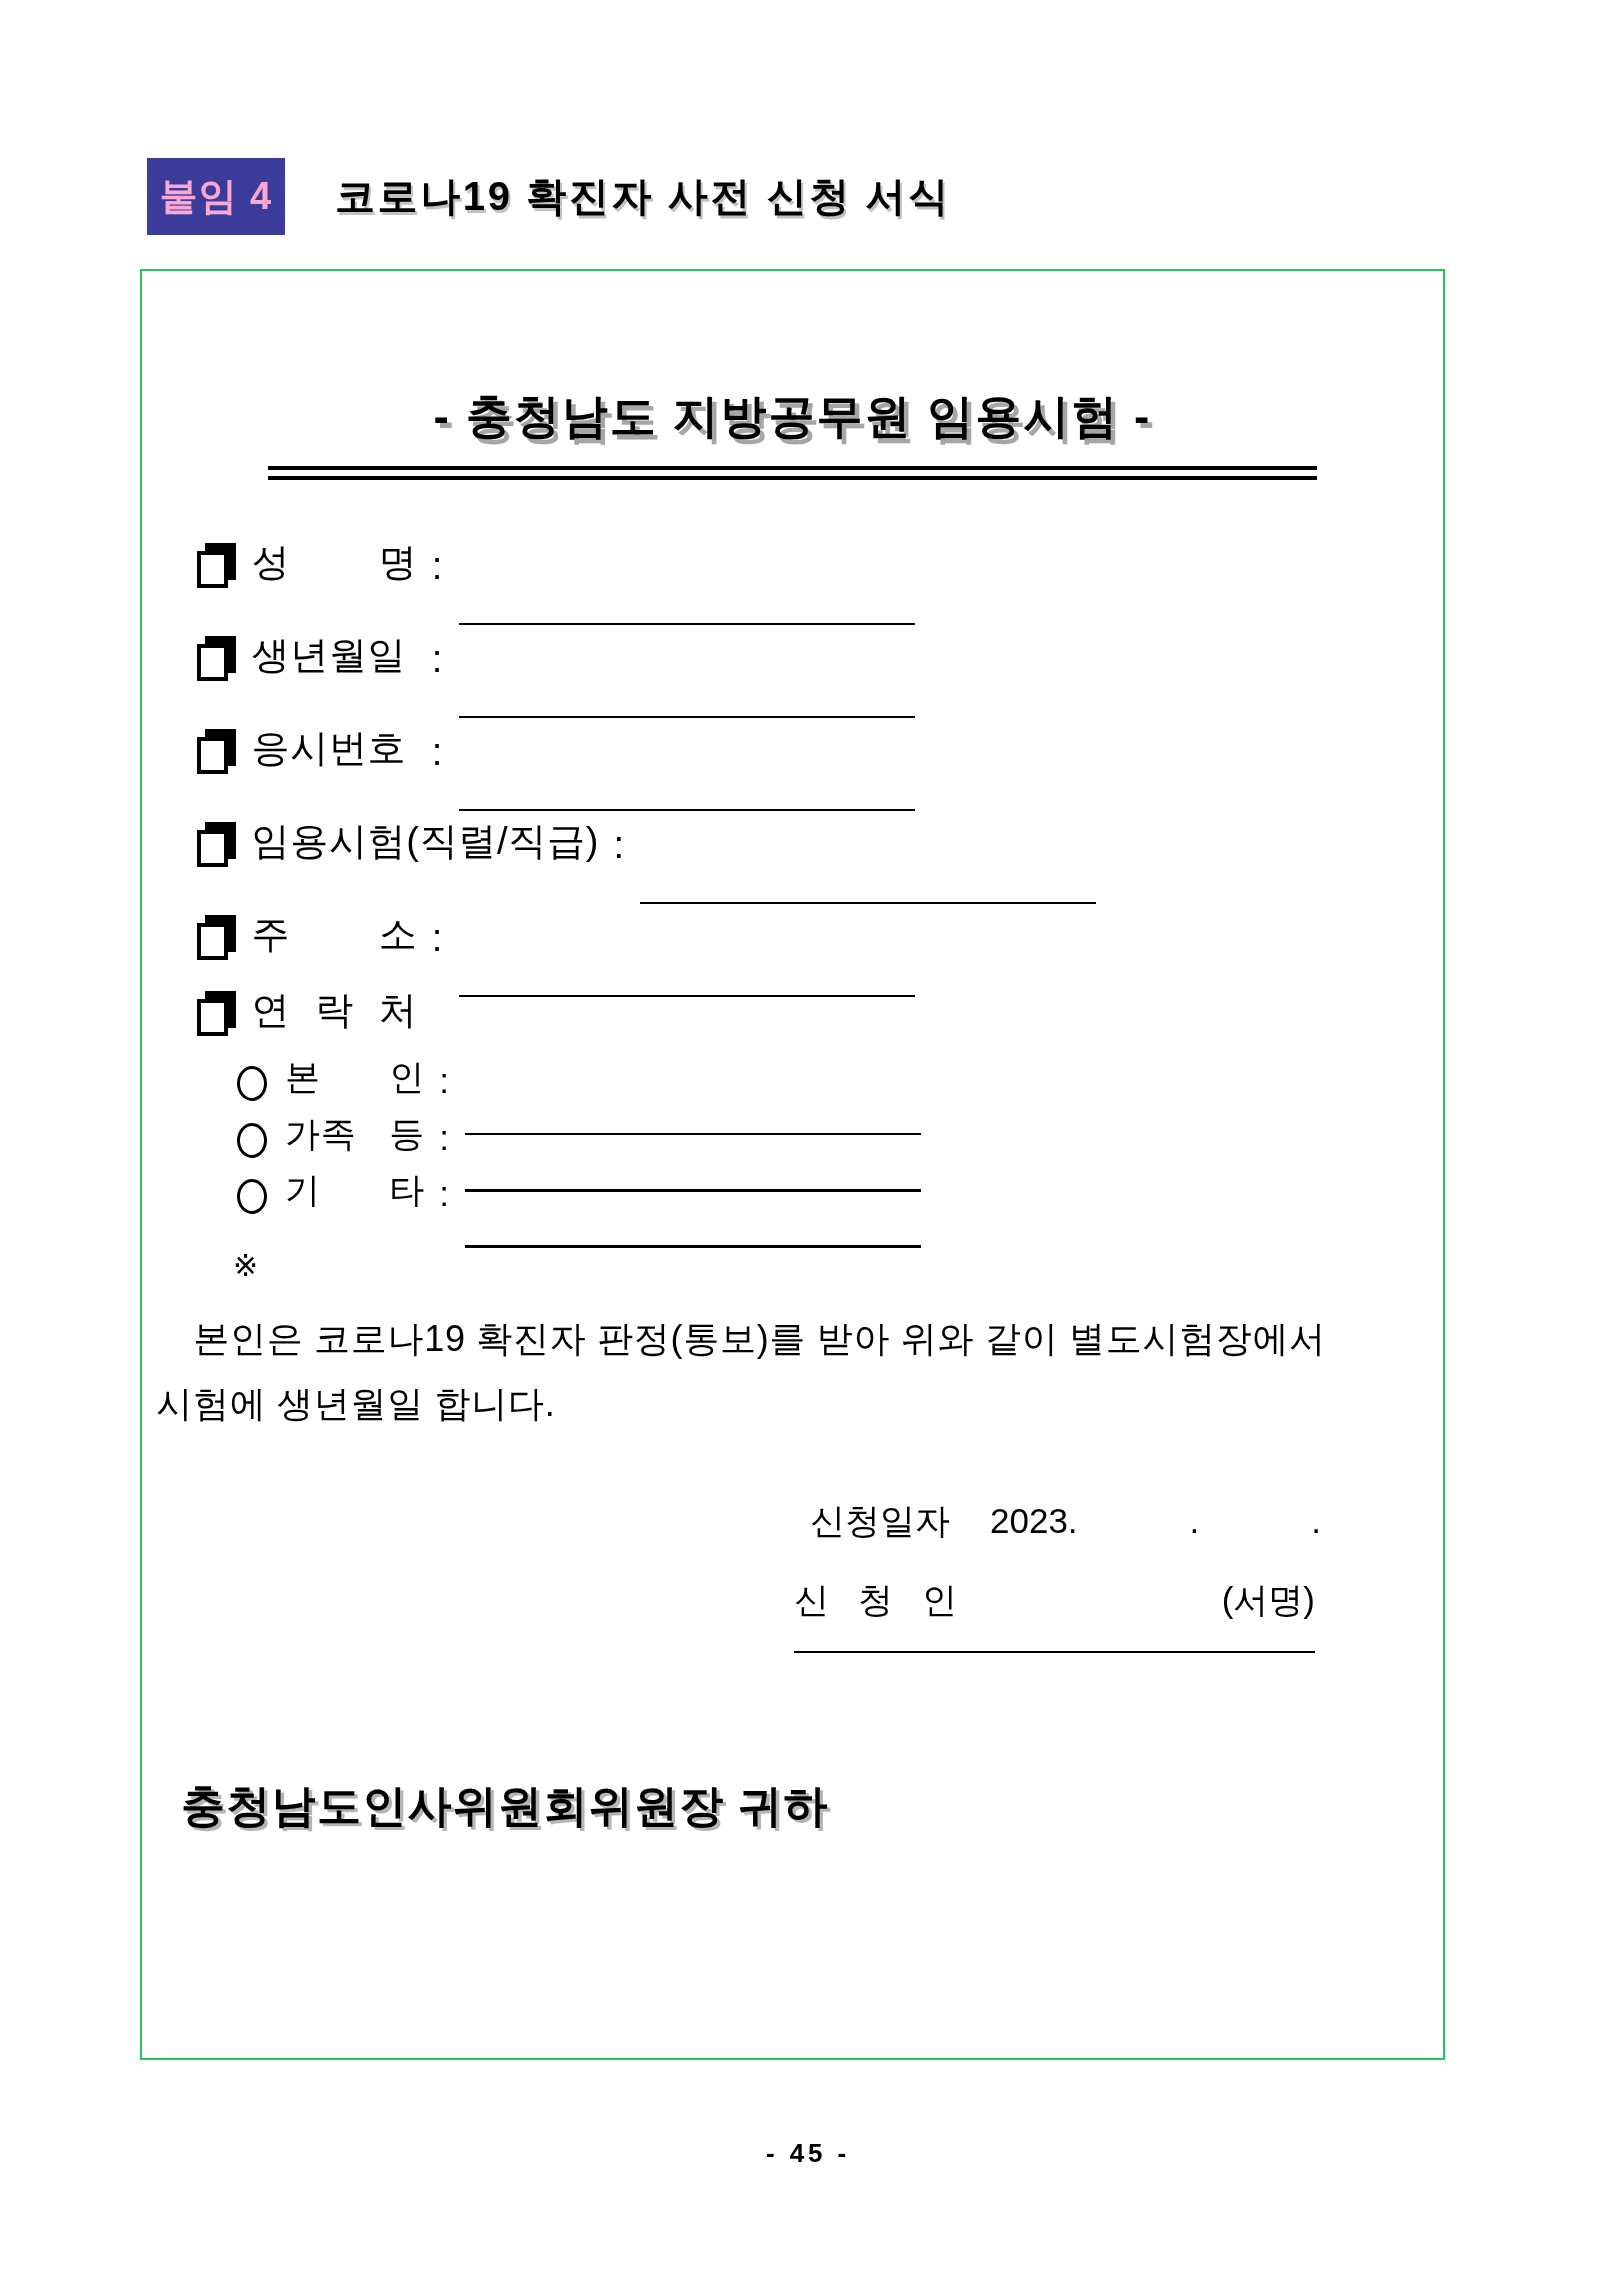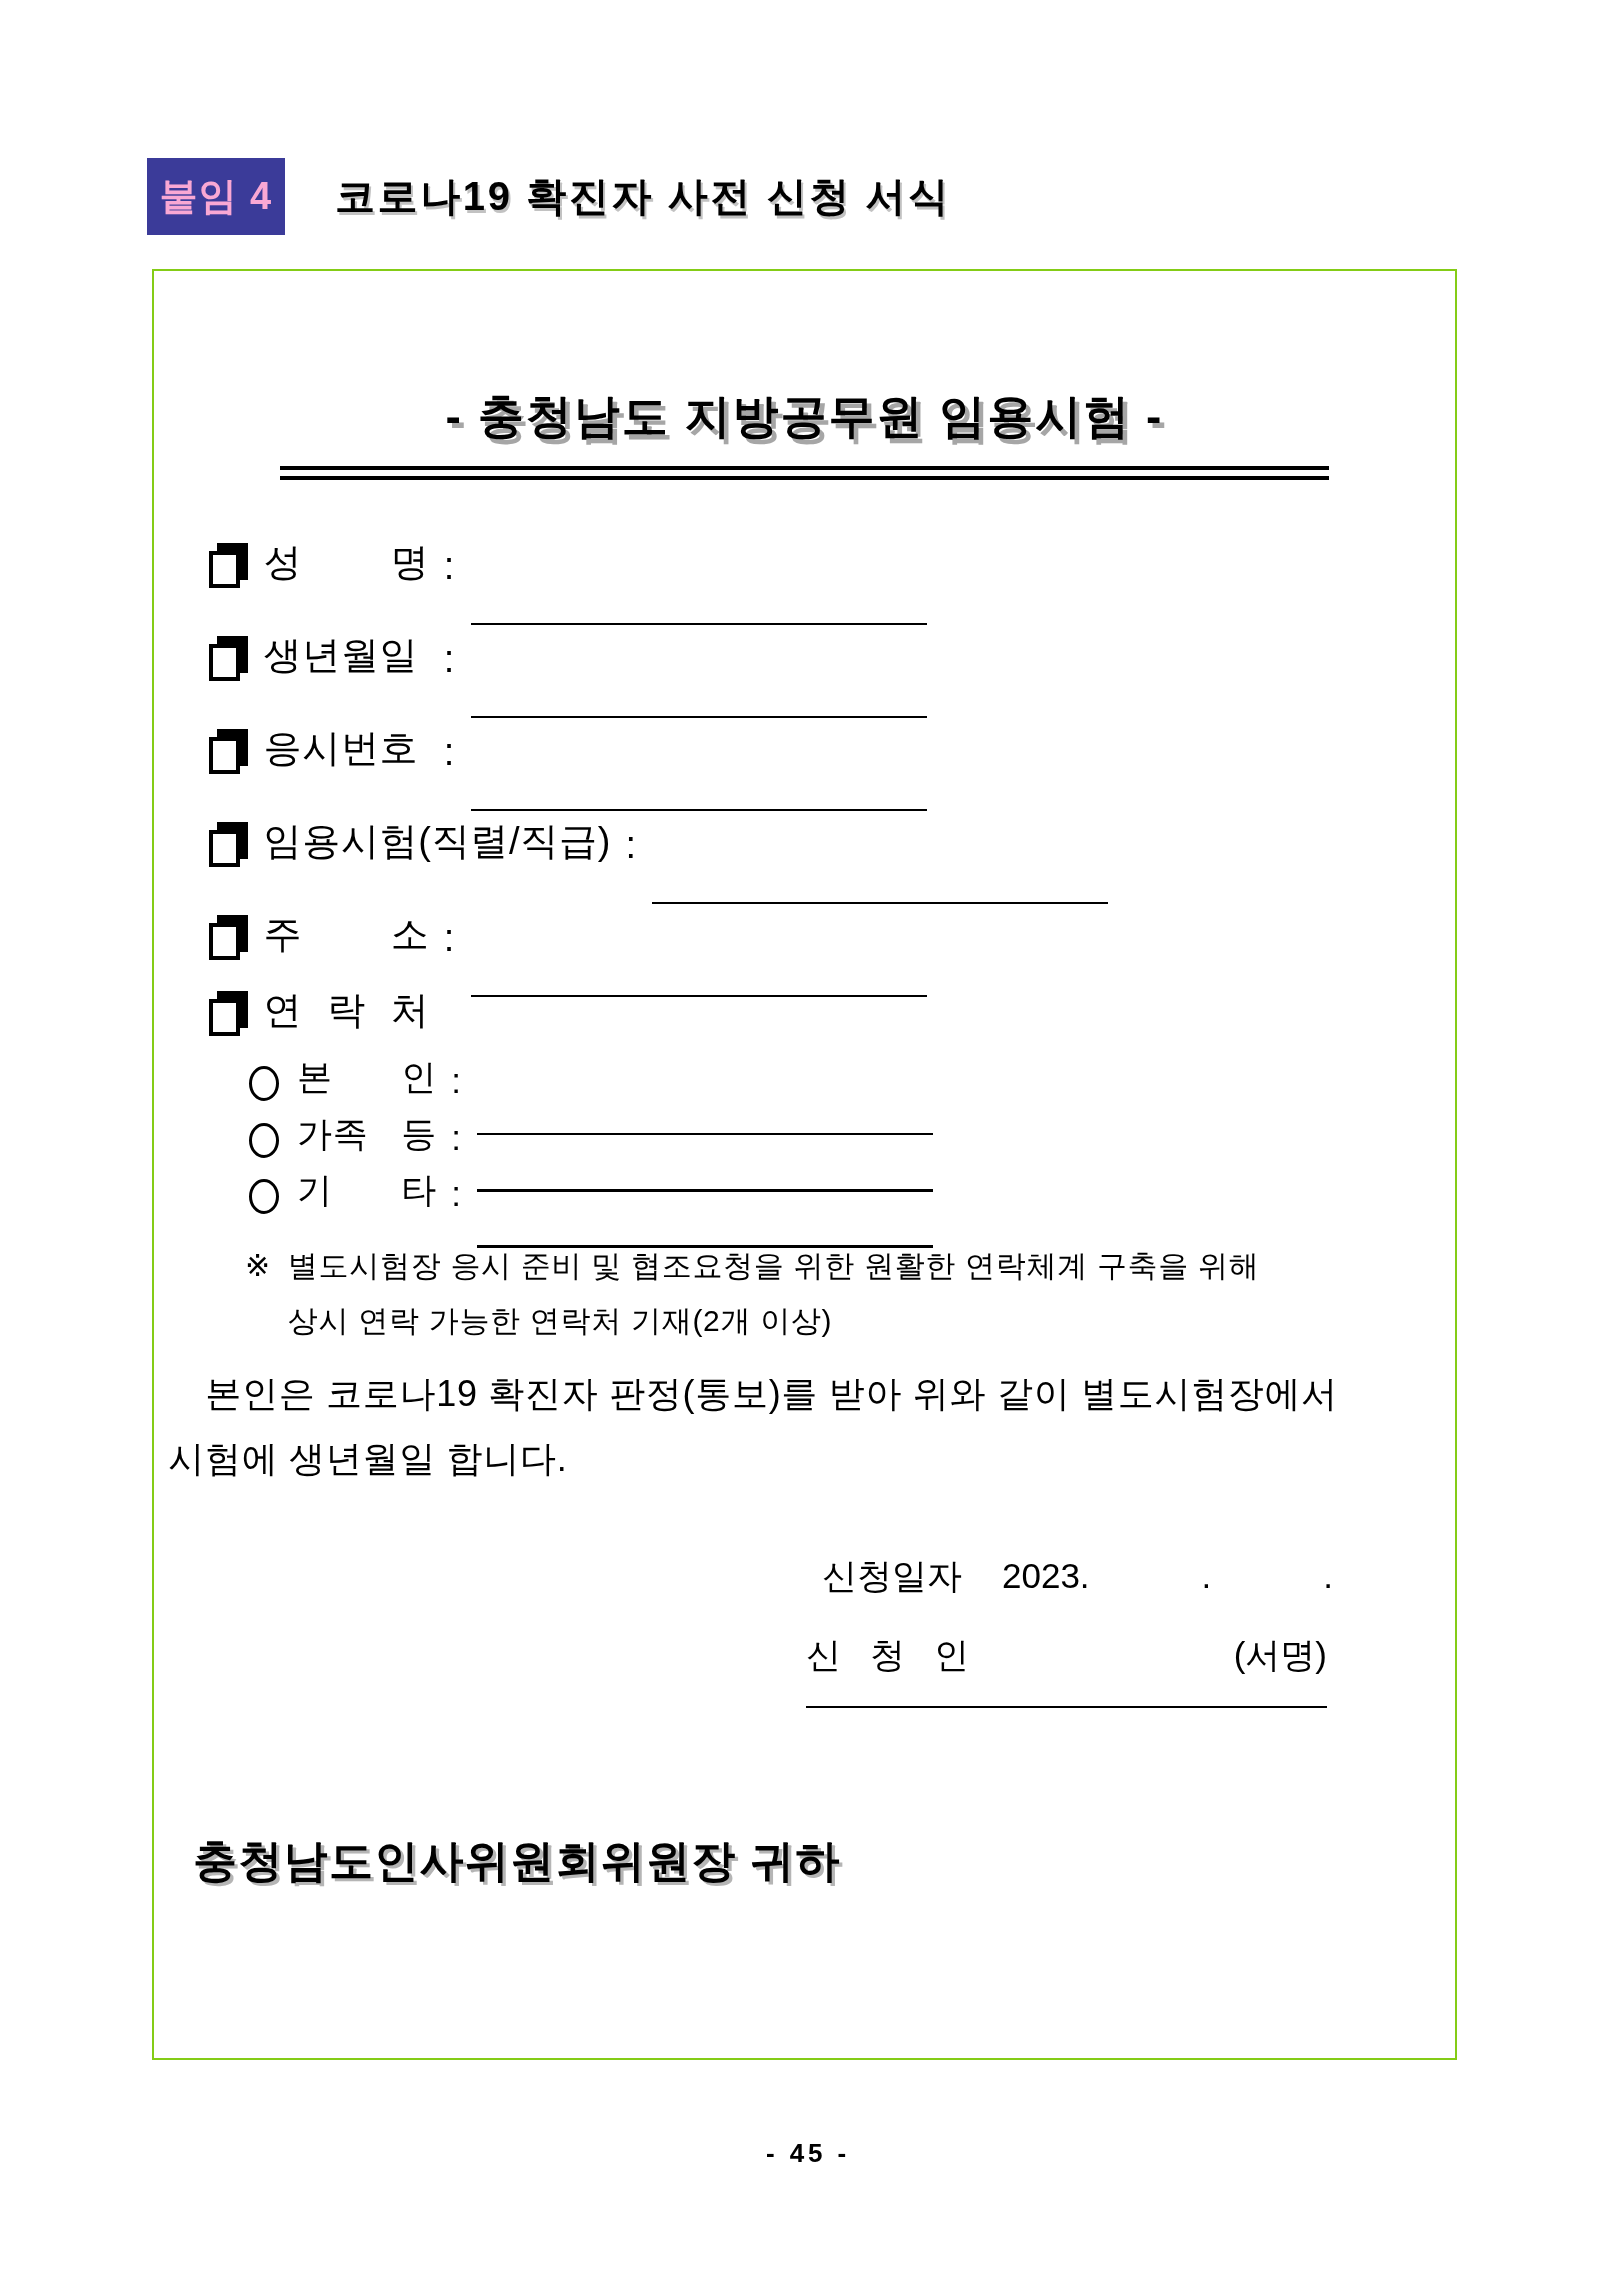--- a/index.html
+++ b/index.html
@@ -45,24 +45,24 @@
     font-weight: bold;
     letter-spacing: 2.6px;
     white-space: nowrap;
     text-shadow: 2px 2.6px 0 #c2c2c2;
   }
 
   
   .form-box {
     position: absolute;
     top: 269px;
-    left: 152px;
+    left: 140px;
     width: 1305px;
     height: 1791px;
-    border: 2px solid #84cc16;
+    border: 2px solid #22c55e;
     box-sizing: border-box;
     background: #ffffff;
   }
   .subtitle {
     margin-top: 120px;
     text-align: center;
     font-size: 46px;
     font-weight: bold;
     letter-spacing: 2px;
     line-height: 1.1;
@@ -318,24 +318,20 @@
         <span class="circ"></span>
         <span class="f-label w-sub">기 타</span>
         <span class="f-colon">:</span>
         <span class="u-line"></span>
       </div>
 
     </div>
 
     <div class="note">
       <span class="note-marker">※</span>
-      <div class="note-text">
-        <div>별도시험장 응시 준비 및 협조요청을 위한 원활한 연락체계 구축을 위해</div>
-        <div>상시 연락 가능한 연락처 기재(2개 이상)</div>
-      </div>
     </div>
 
     <p class="pledge">본인은 코로나19 확진자 판정(통보)를 받아 위와 같이 별도시험장에서 시험에 생년월일 합니다.</p>
 
     <div class="footer-date">
       <div class="date-row">
         <span class="date-label">신청일자</span>
         <span class="date-value">2023.</span>
         <span class="date-dot">.</span>
         <span class="date-dot">.</span>

